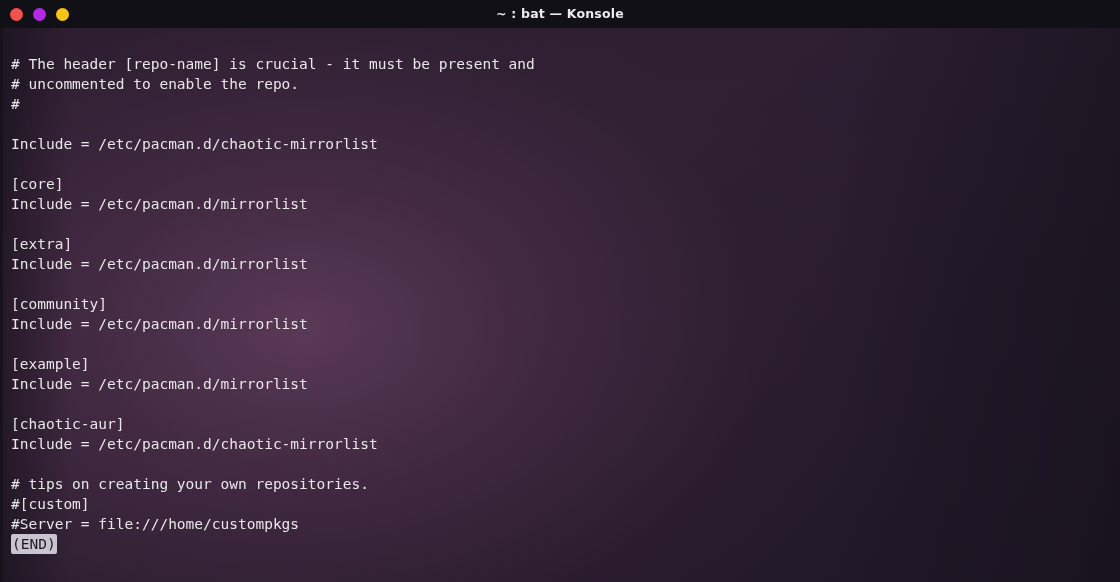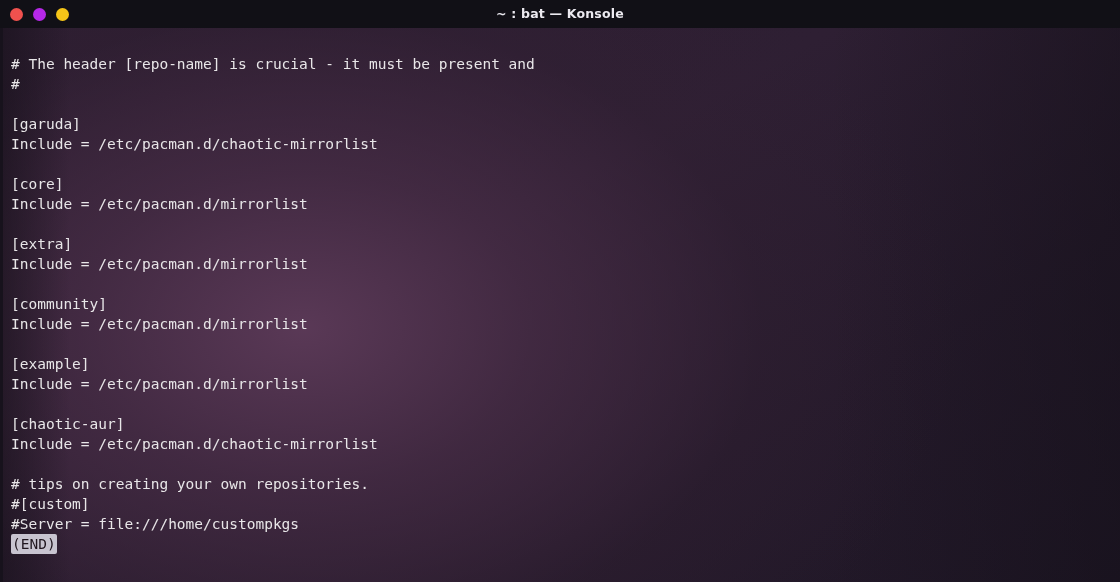--- a/index.html
+++ b/index.html
@@ -130,23 +130,23 @@
       <span class="dot dot-min"></span>
       <span class="dot dot-max"></span>
     </div>
     <div class="titlebar-title">~ : bat — Konsole</div>
   </div>
 
   <div class="terminal">
     <div class="screen">
       <div id="terminal-lines">
           <div class="line"># The header [repo-name] is crucial - it must be present and</div>
+          <div class="line"># uncommented to enable the repo.</div>
           <div class="line">#</div>
           <div class="line blank"></div>
-          <div class="line">[garuda]</div>
           <div class="line">Include = /etc/pacman.d/chaotic-mirrorlist</div>
           <div class="line blank"></div>
           <div class="line">[core]</div>
           <div class="line">Include = /etc/pacman.d/mirrorlist</div>
           <div class="line blank"></div>
           <div class="line">[extra]</div>
           <div class="line">Include = /etc/pacman.d/mirrorlist</div>
           <div class="line blank"></div>
           <div class="line">[community]</div>
           <div class="line">Include = /etc/pacman.d/mirrorlist</div>

